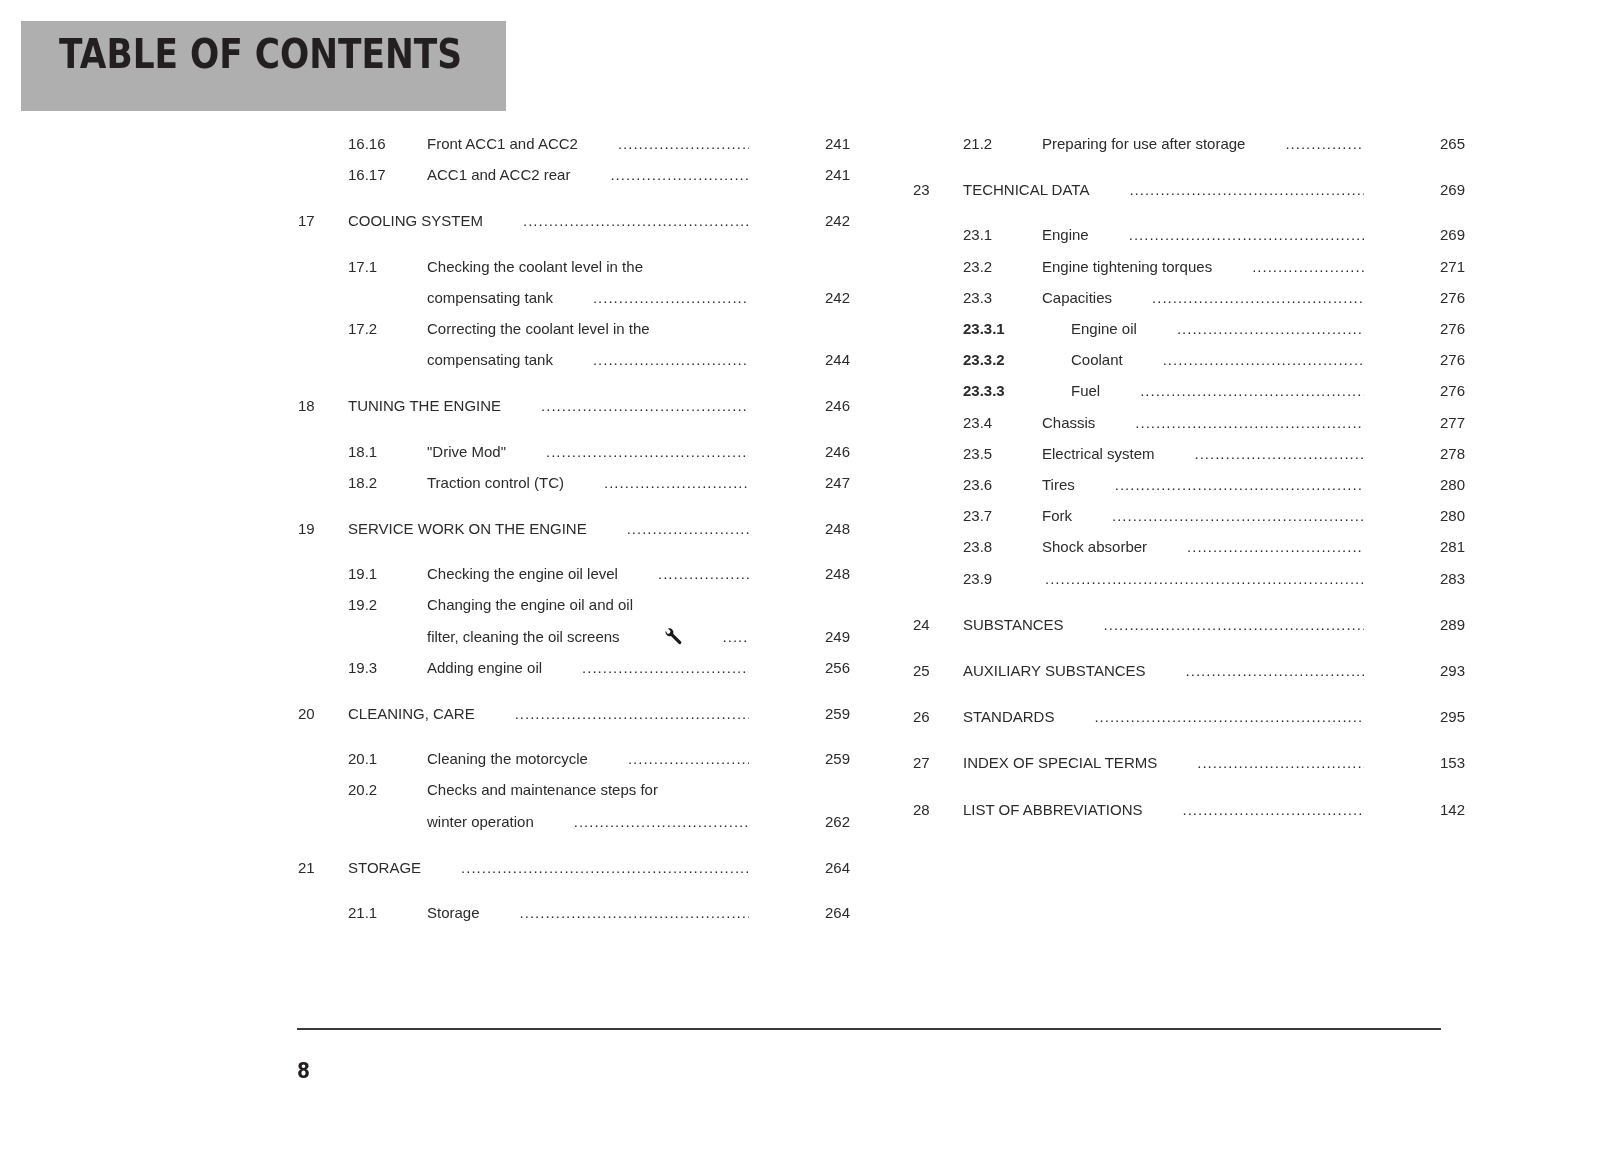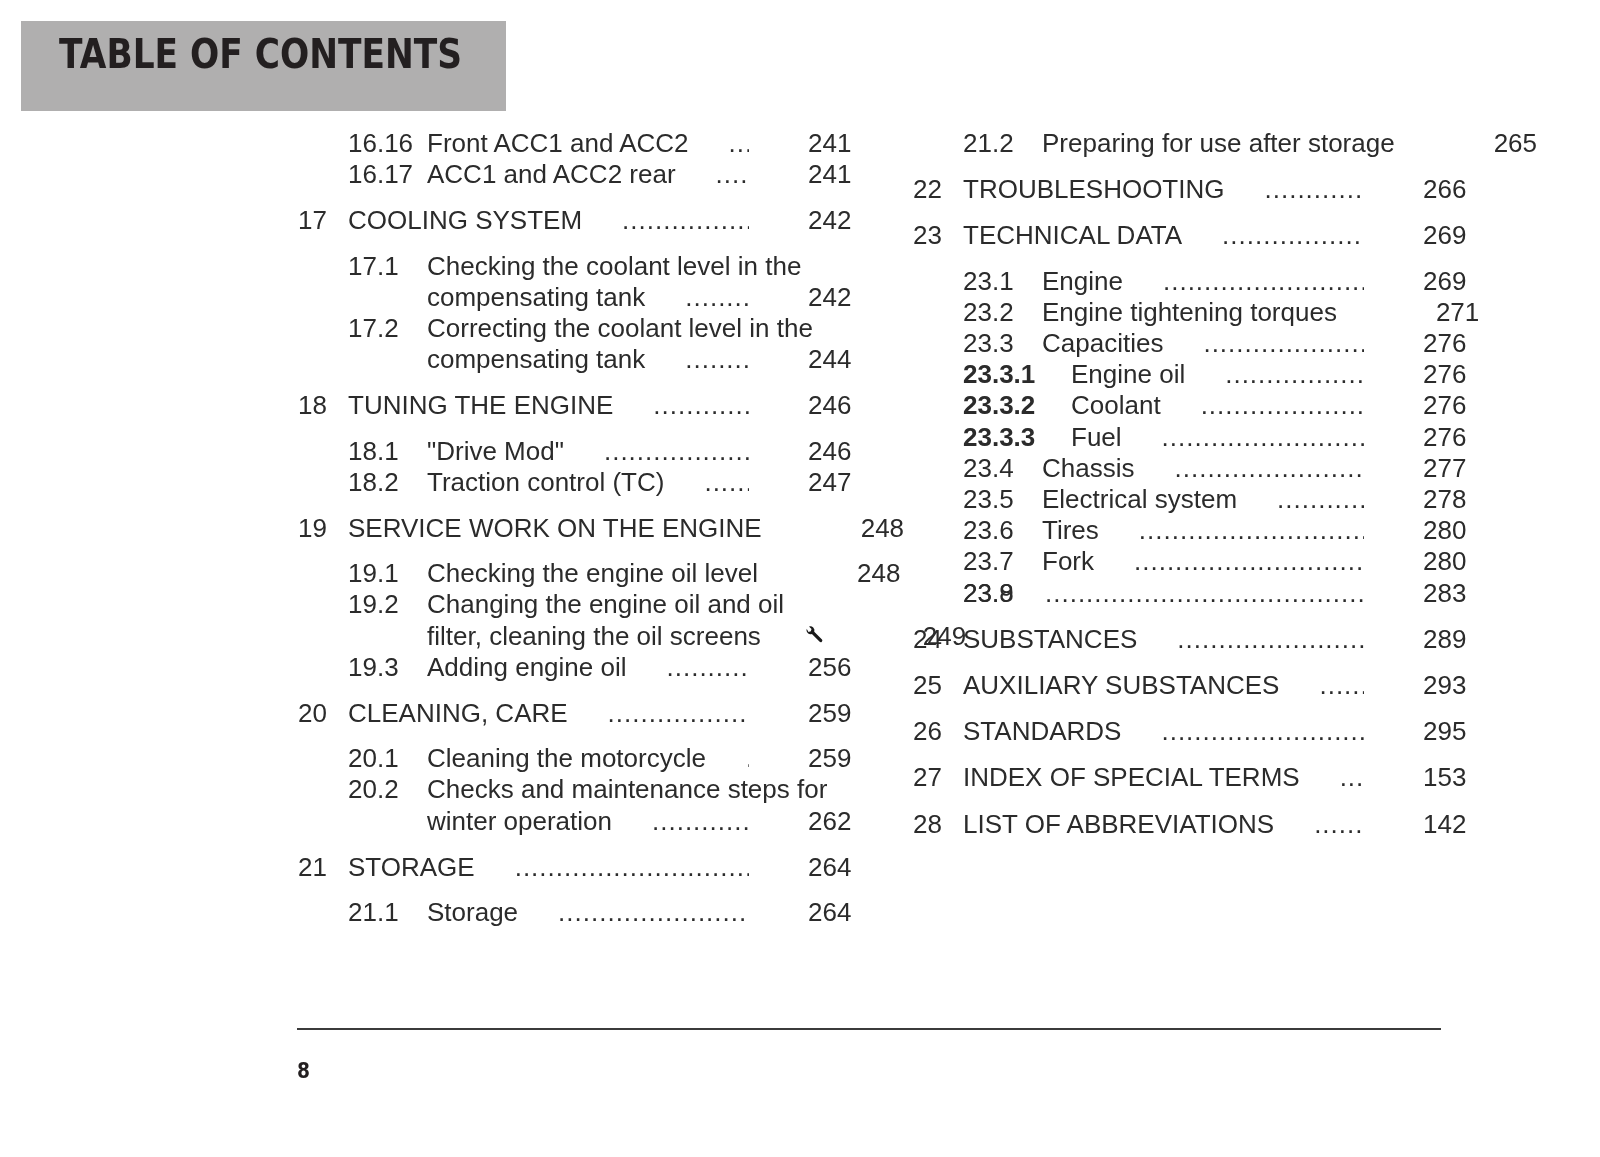--- a/index.html
+++ b/index.html
@@ -15,24 +15,24 @@
     .header-title {
       position: absolute; left: 59px; top: 34px;
       font-family: "DejaVu Sans", sans-serif; font-weight: bold;
       font-size: 40px; letter-spacing: 0px; color: #231f20;
       transform: scaleX(0.86); transform-origin: left center;
       line-height: 40px; white-space: nowrap;
     }
     .col { position: absolute; top: 128px; }
     .col-left { left: 298px; width: 552px; }
     .col-right { left: 913px; width: 552px; }
-    .entry { position: relative; font-size: 26px; line-height: 31.2px; }
+    .entry { position: relative; font-size: 15px; line-height: 31.2px; }
     .entry .num { position: absolute; left: 0; top: 0; white-space: nowrap; }
     .entry .body { display: block; }
-    .entry .line { display: flex; align-items: flex-start; white-space: nowrap; gap: 37px; }
+    .entry .line { display: flex; align-items: center; white-space: nowrap; gap: 37px; }
     .entry .leader {
       flex: 1 1 auto; overflow: hidden; white-space: nowrap; margin: 0 4px 0 3px;
       letter-spacing: 1px; color: #2b2b2b;
     }
     .entry .leader::before {
       content: "................................................................................................................................................................................";
     }
     .entry .page { flex: 0 0 auto; width: 42px; text-align: right; margin-left: 18px; }
     .lvl-chapter { margin-top: 15px; }
     .lvl-chapter .body { margin-left: 50px; }
@@ -249,30 +249,20 @@
       <span class="num">21.2</span>
       <div class="body">
         <div class="line">
           <span>Preparing for use after storage</span>
           <span class="leader"></span>
           <span class="page">265</span>
         </div>
       </div>
     </div>
     <div class="entry lvl-chapter">
-      <span class="num">22</span>
-      <div class="body">
-        <div class="line">
-          <span>TROUBLESHOOTING</span>
-          <span class="leader"></span>
-          <span class="page">266</span>
-        </div>
-      </div>
-    </div>
-    <div class="entry lvl-chapter">
       <span class="num">23</span>
       <div class="body">
         <div class="line">
           <span>TECHNICAL DATA</span>
           <span class="leader"></span>
           <span class="page">269</span>
         </div>
       </div>
     </div>
     <div class="entry lvl-section gap-after-chapter">
@@ -370,20 +360,27 @@
       <div class="body">
         <div class="line">
           <span>Fork</span>
           <span class="leader"></span>
           <span class="page">280</span>
         </div>
       </div>
     </div>
     <div class="entry lvl-section">
       <span class="num">23.8</span>
+      <div class="body">
+        <div class="line">
+          <span>Shock absorber</span>
+          <span class="leader"></span>
+          <span class="page">281</span>
+        </div>
+      </div>
     </div>
     <div class="entry lvl-section">
       <span class="num">23.9</span>
       <div class="body">
         <div class="line">
           <span class="leader"></span>
           <span class="page">283</span>
         </div>
       </div>
     </div>

